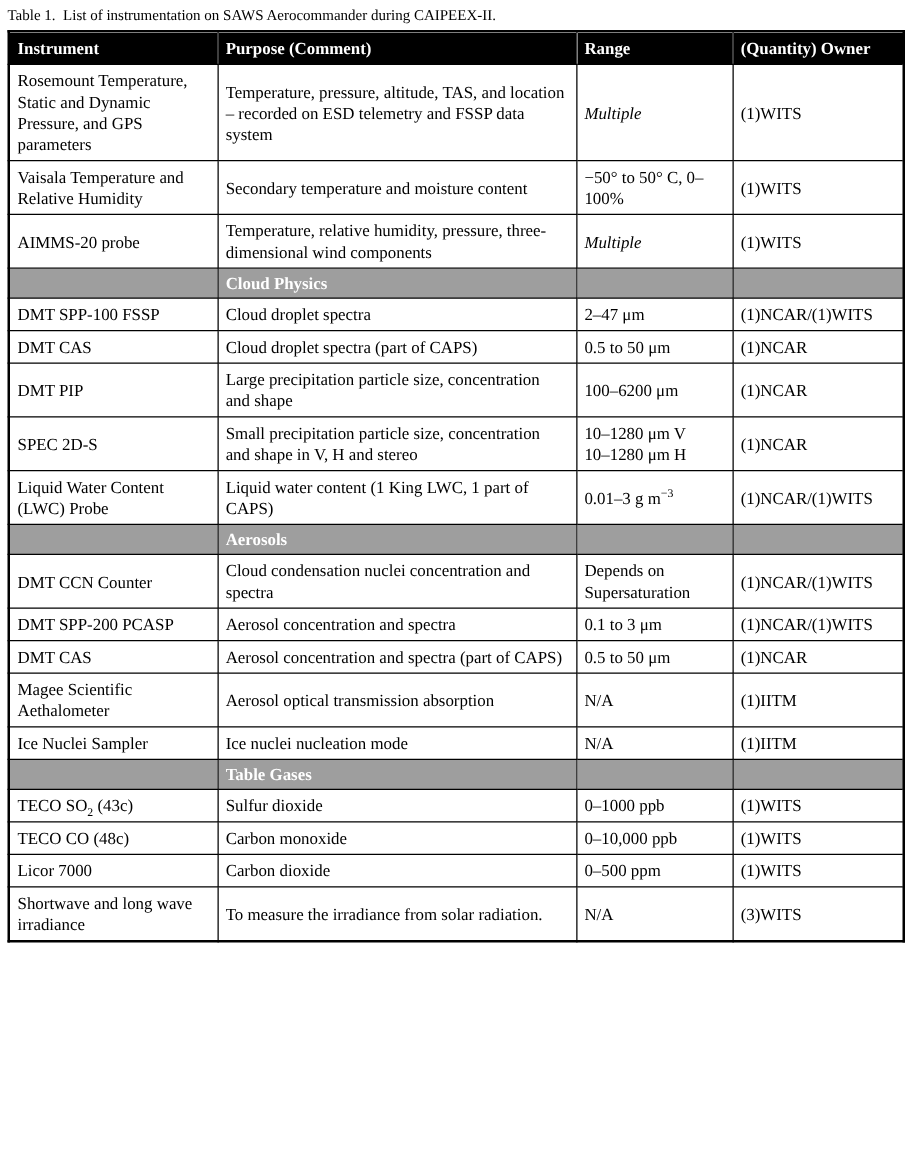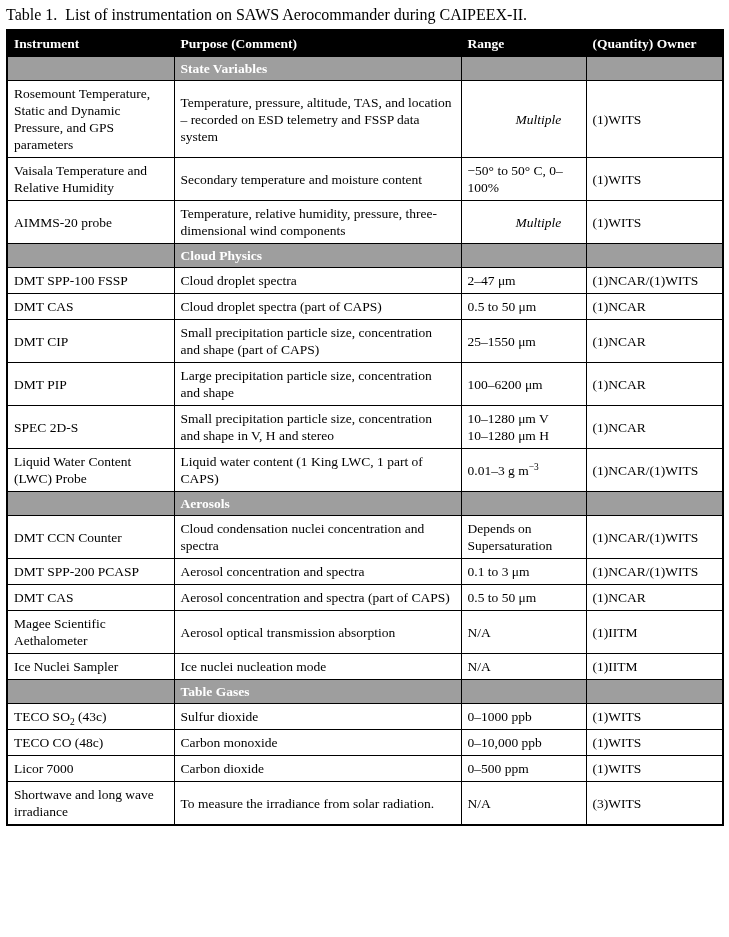--- a/index.html
+++ b/index.html
@@ -15,21 +15,21 @@
   html,body{
     margin:0;padding:0;
     width:729px;height:937px;
     background:var(--page-bg);
     color:var(--body-text);
     font-family:"Liberation Serif", serif;
     overflow:hidden;
   }
   .page{padding:3px 7px 0 6px;}
   .table-title{
-    font-size:16px;
+    font-size:12px;
     line-height:1.2;
     margin:2px 0 5px 0;
     white-space:pre;
   }
   table.instr-table{
     border-collapse:collapse;
     table-layout:fixed;
     width:716px;
     border:2px solid var(--border-color);
   }
@@ -52,21 +52,21 @@
   }
   .instr-table tr.section-row td{
     background:var(--section-bg);
     color:var(--section-text);
     font-weight:bold;
     padding:3px 6px;
     height:21px;
   }
   .instr-table sub{font-size:70%;line-height:0;}
   .instr-table sup{font-size:70%;line-height:0;}
-  .instr-table i{font-style:italic;margin-left:48px;}
+  .instr-table i{font-style:italic;}
 </style>
 </head>
 <body>
 
 <div class="page">
   <div class="table-title">Table 1.  List of instrumentation on SAWS Aerocommander during CAIPEEX-II.</div>
 
   <table class="instr-table">
     <colgroup>
       <col style="width:167px">
@@ -76,26 +76,20 @@
     </colgroup>
     <thead>
       <tr>
         <th>Instrument</th>
         <th>Purpose (Comment)</th>
         <th>Range</th>
         <th>(Quantity) Owner</th>
       </tr>
     </thead>
     <tbody>
-        <tr class="section-row">
-          <td></td>
-          <td>State Variables</td>
-          <td></td>
-          <td></td>
-        </tr>
         <tr>
           <td>Rosemount Temperature, Static and Dynamic Pressure, and GPS parameters</td>
           <td>Temperature, pressure, altitude, TAS, and location – recorded on ESD telemetry and FSSP data system</td>
           <td><i>Multiple</i></td>
           <td>(1)WITS</td>
         </tr>
         <tr>
           <td>Vaisala Temperature and Relative Humidity</td>
           <td>Secondary temperature and moisture content</td>
           <td>−50° to 50° C, 0–100%</td>
@@ -116,26 +110,20 @@
         <tr>
           <td>DMT SPP-100 FSSP</td>
           <td>Cloud droplet spectra</td>
           <td>2–47 μm</td>
           <td>(1)NCAR/(1)WITS</td>
         </tr>
         <tr>
           <td>DMT CAS</td>
           <td>Cloud droplet spectra (part of CAPS)</td>
           <td>0.5 to 50 μm</td>
-          <td>(1)NCAR</td>
-        </tr>
-        <tr>
-          <td>DMT CIP</td>
-          <td>Small precipitation particle size, concentration and shape (part of CAPS)</td>
-          <td>25–1550 μm</td>
           <td>(1)NCAR</td>
         </tr>
         <tr>
           <td>DMT PIP</td>
           <td>Large precipitation particle size, concentration and shape</td>
           <td>100–6200 μm</td>
           <td>(1)NCAR</td>
         </tr>
         <tr>
           <td>SPEC 2D-S</td>

